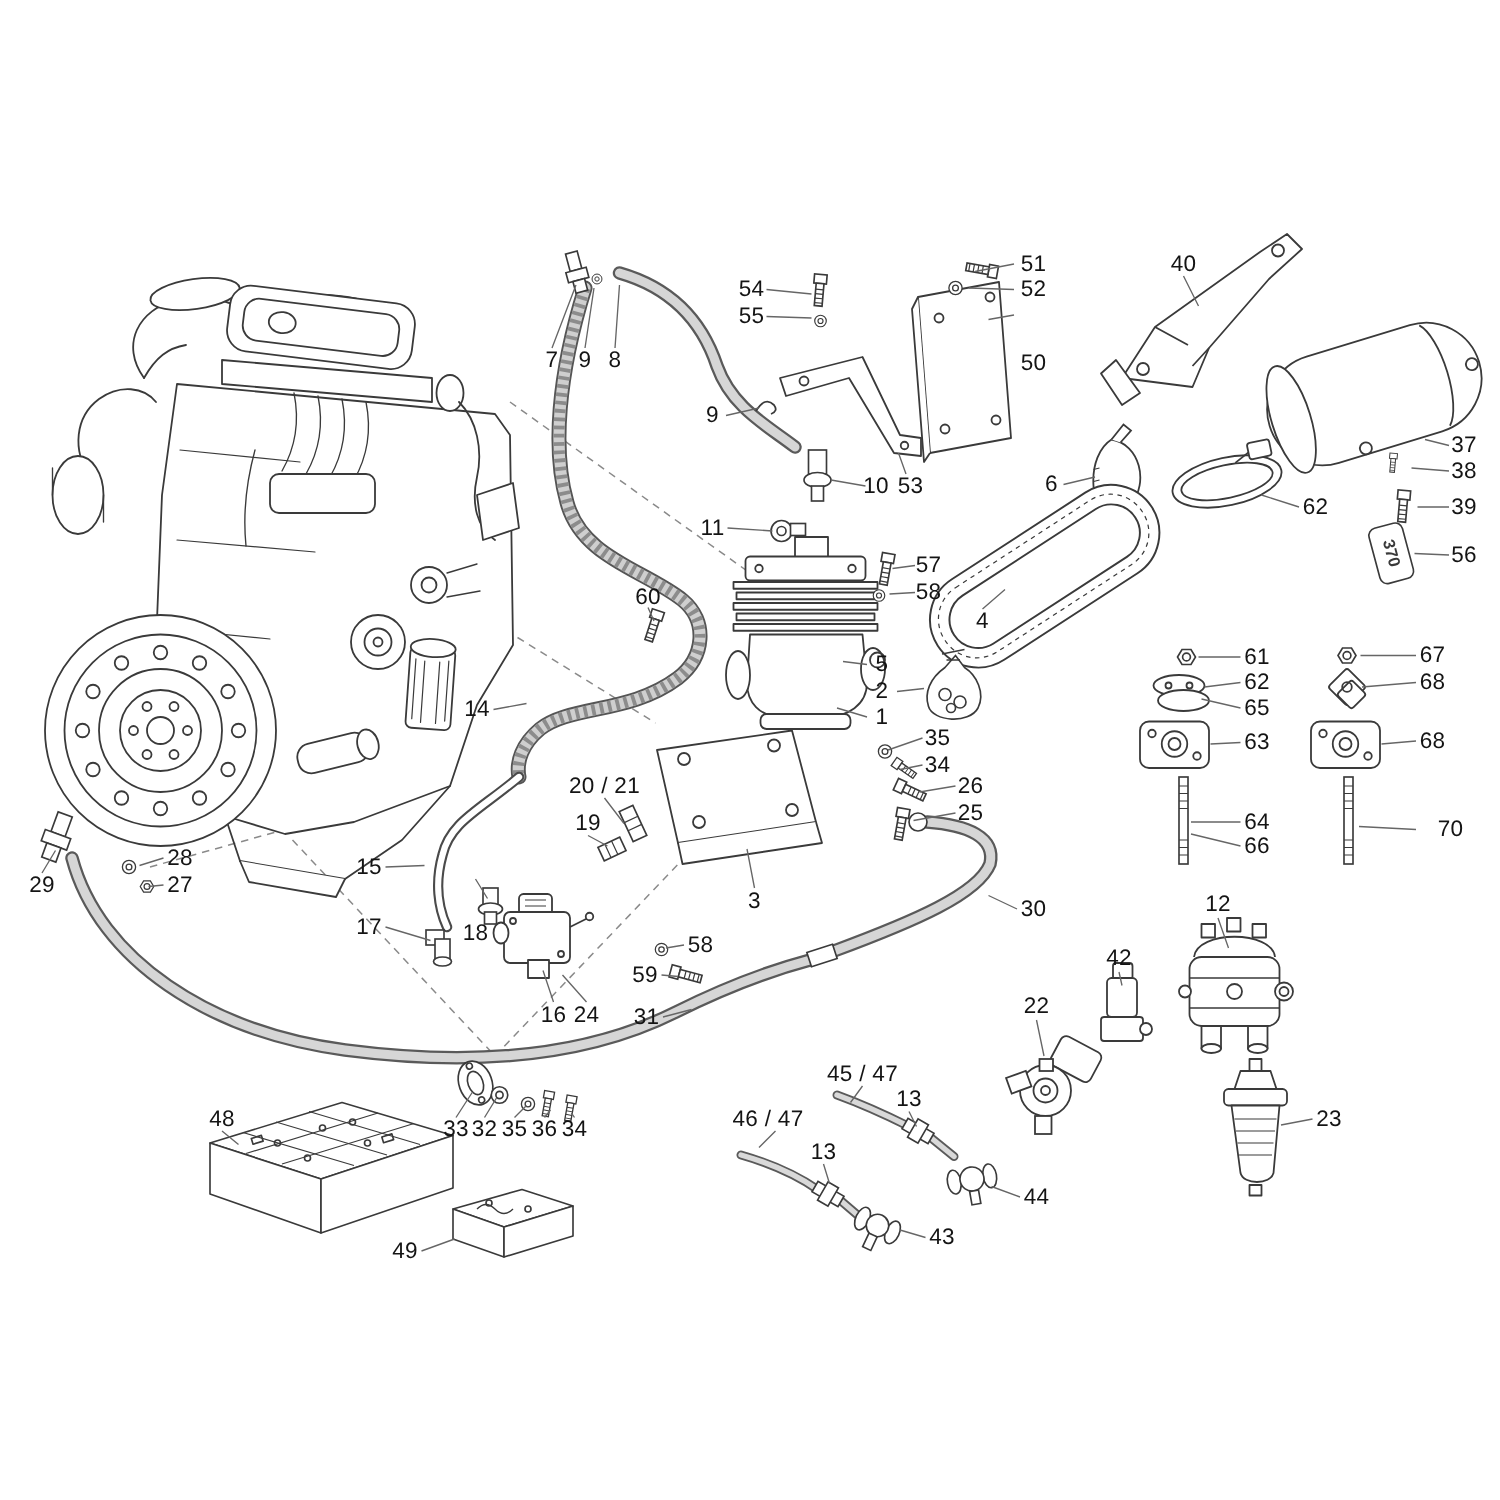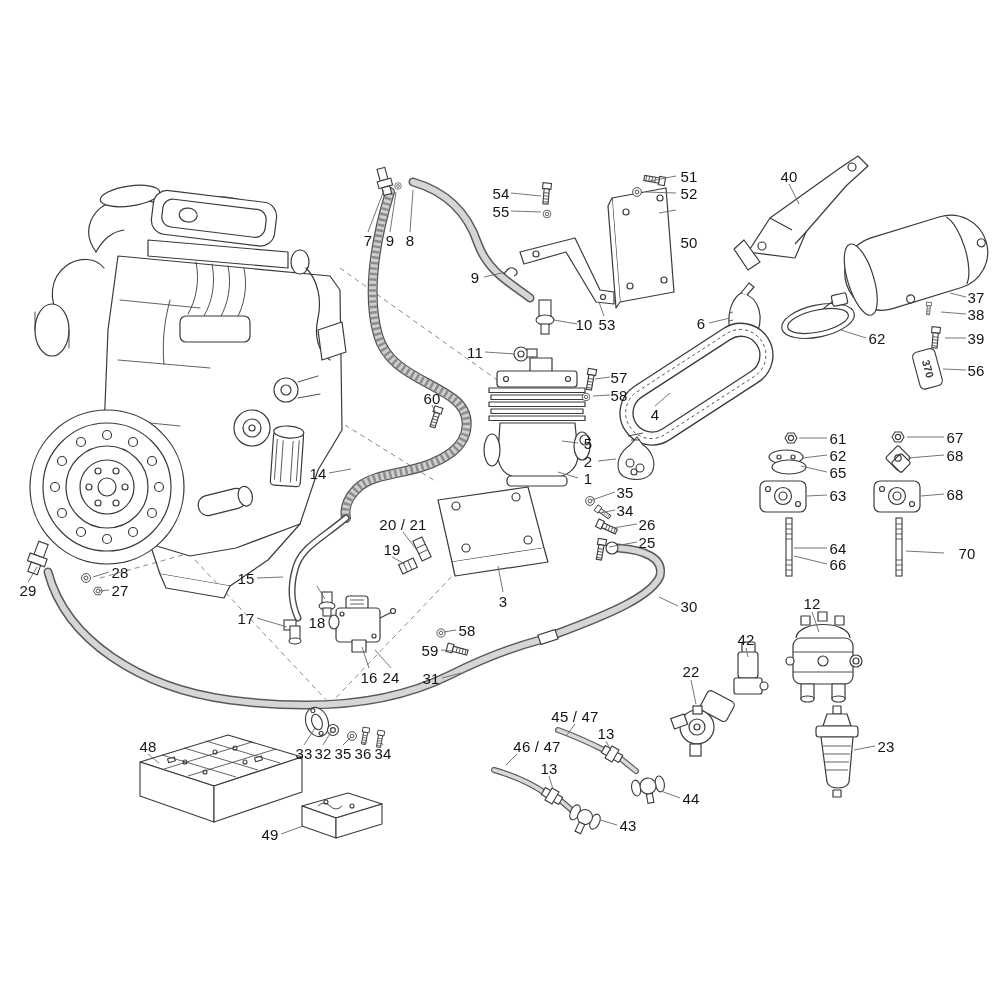--- a/index.html
+++ b/index.html
@@ -545,21 +545,21 @@
       <span class="callout" style="left: 467px; top: 630px;">58</span>
       <span class="callout" style="left: 430px; top: 650px;">59</span>
       <span class="callout" style="left: 369px; top: 677px; text-align: center;">16</span>
       <span class="callout" style="left: 391px; top: 677px;">24</span>
       <span class="callout" style="left: 431px; top: 678px;">31</span>
       <span class="callout" style="left: 746px; top: 639px;">42</span>
       <span class="callout" style="left: 691px; top: 671px;">22</span>
       <span class="callout" style="left: 886px; top: 746px;">23</span>
       <span class="callout" style="left: 575px; top: 716px;">45 / 47</span>
       <span class="callout" style="left: 606px; top: 733px;">13</span>
-      <span class="callout" style="left: 537px; top: 746px;">46 / 47</span>
+      <span class="callout" style="left: 512px; top: 746px;">46 / 47</span>
       <span class="callout" style="left: 549px; top: 768px;">13</span>
       <span class="callout" style="left: 691px; top: 798px;">44</span>
       <span class="callout" style="left: 628px; top: 825px;">43</span>
       <span class="callout" style="left: 304px; top: 753px;">33</span>
       <span class="callout" style="left: 323px; top: 753px;">32</span>
       <span class="callout" style="left: 343px; top: 753px;">35</span>
       <span class="callout" style="left: 363px; top: 753px;">36</span>
       <span class="callout" style="left: 383px; top: 753px;">34</span>
       <span class="callout" style="left: 148px; top: 746px;">48</span>
       <span class="callout" style="left: 270px; top: 834px;">49</span>

